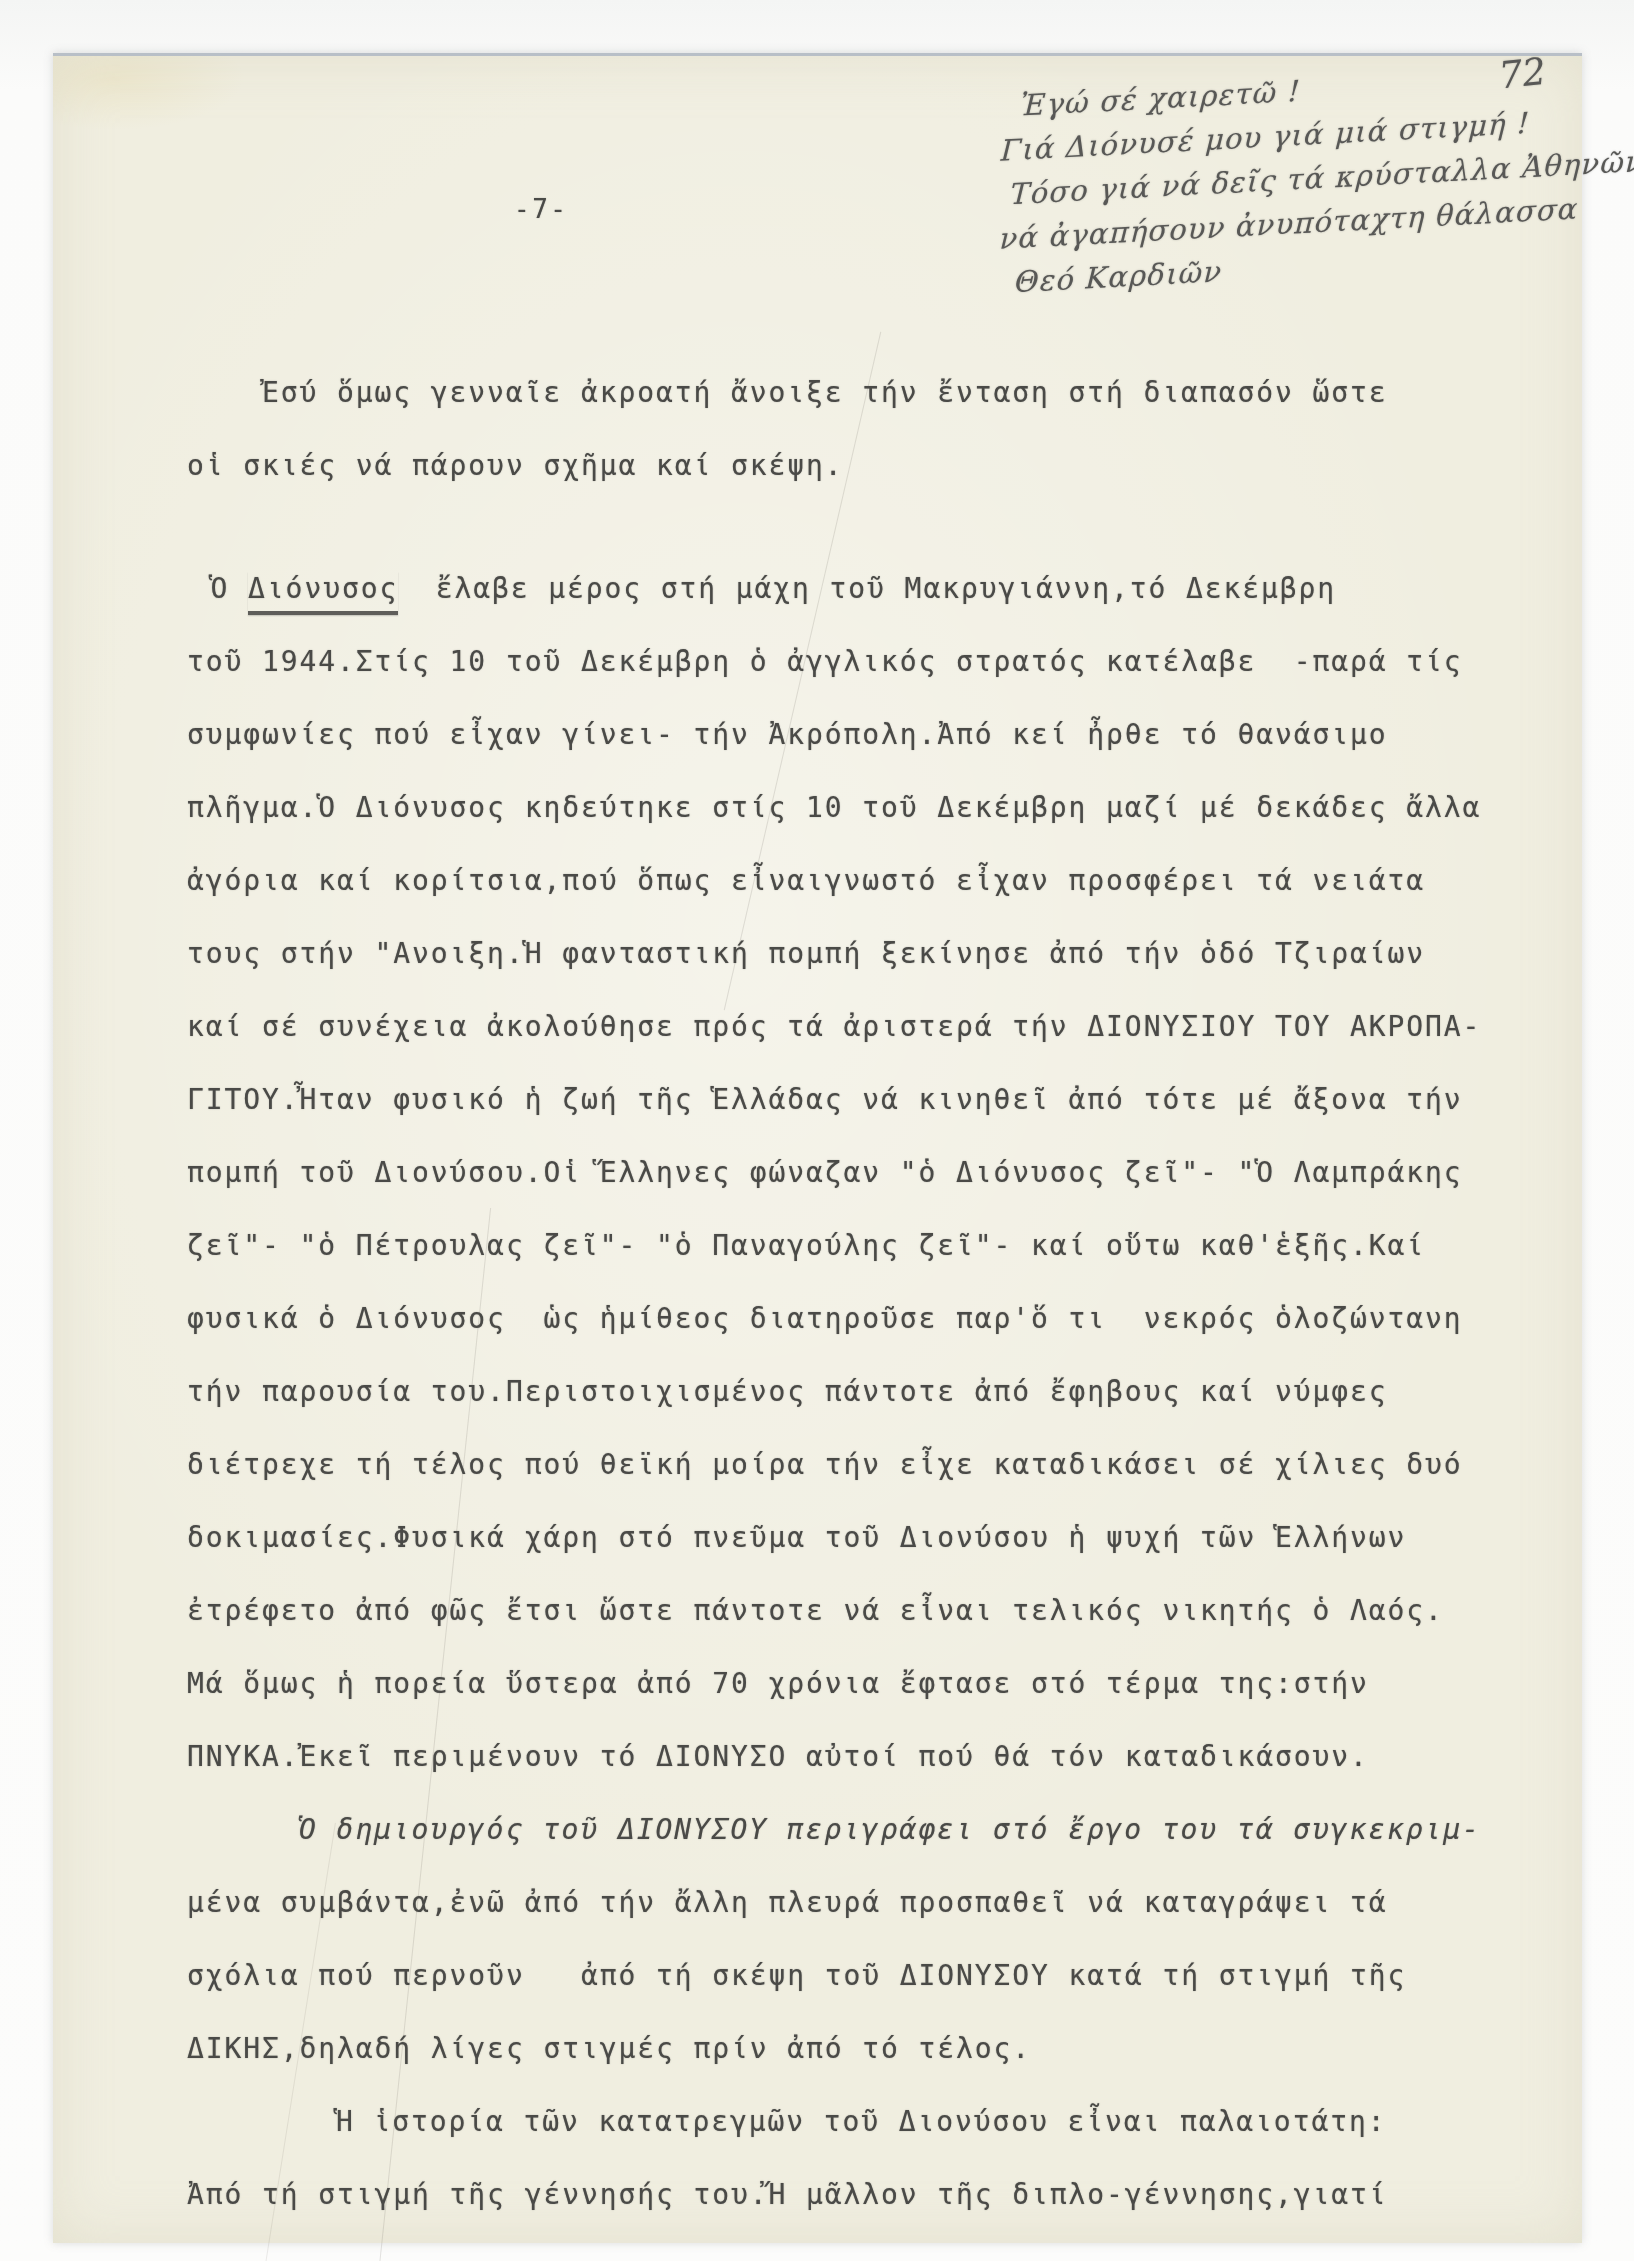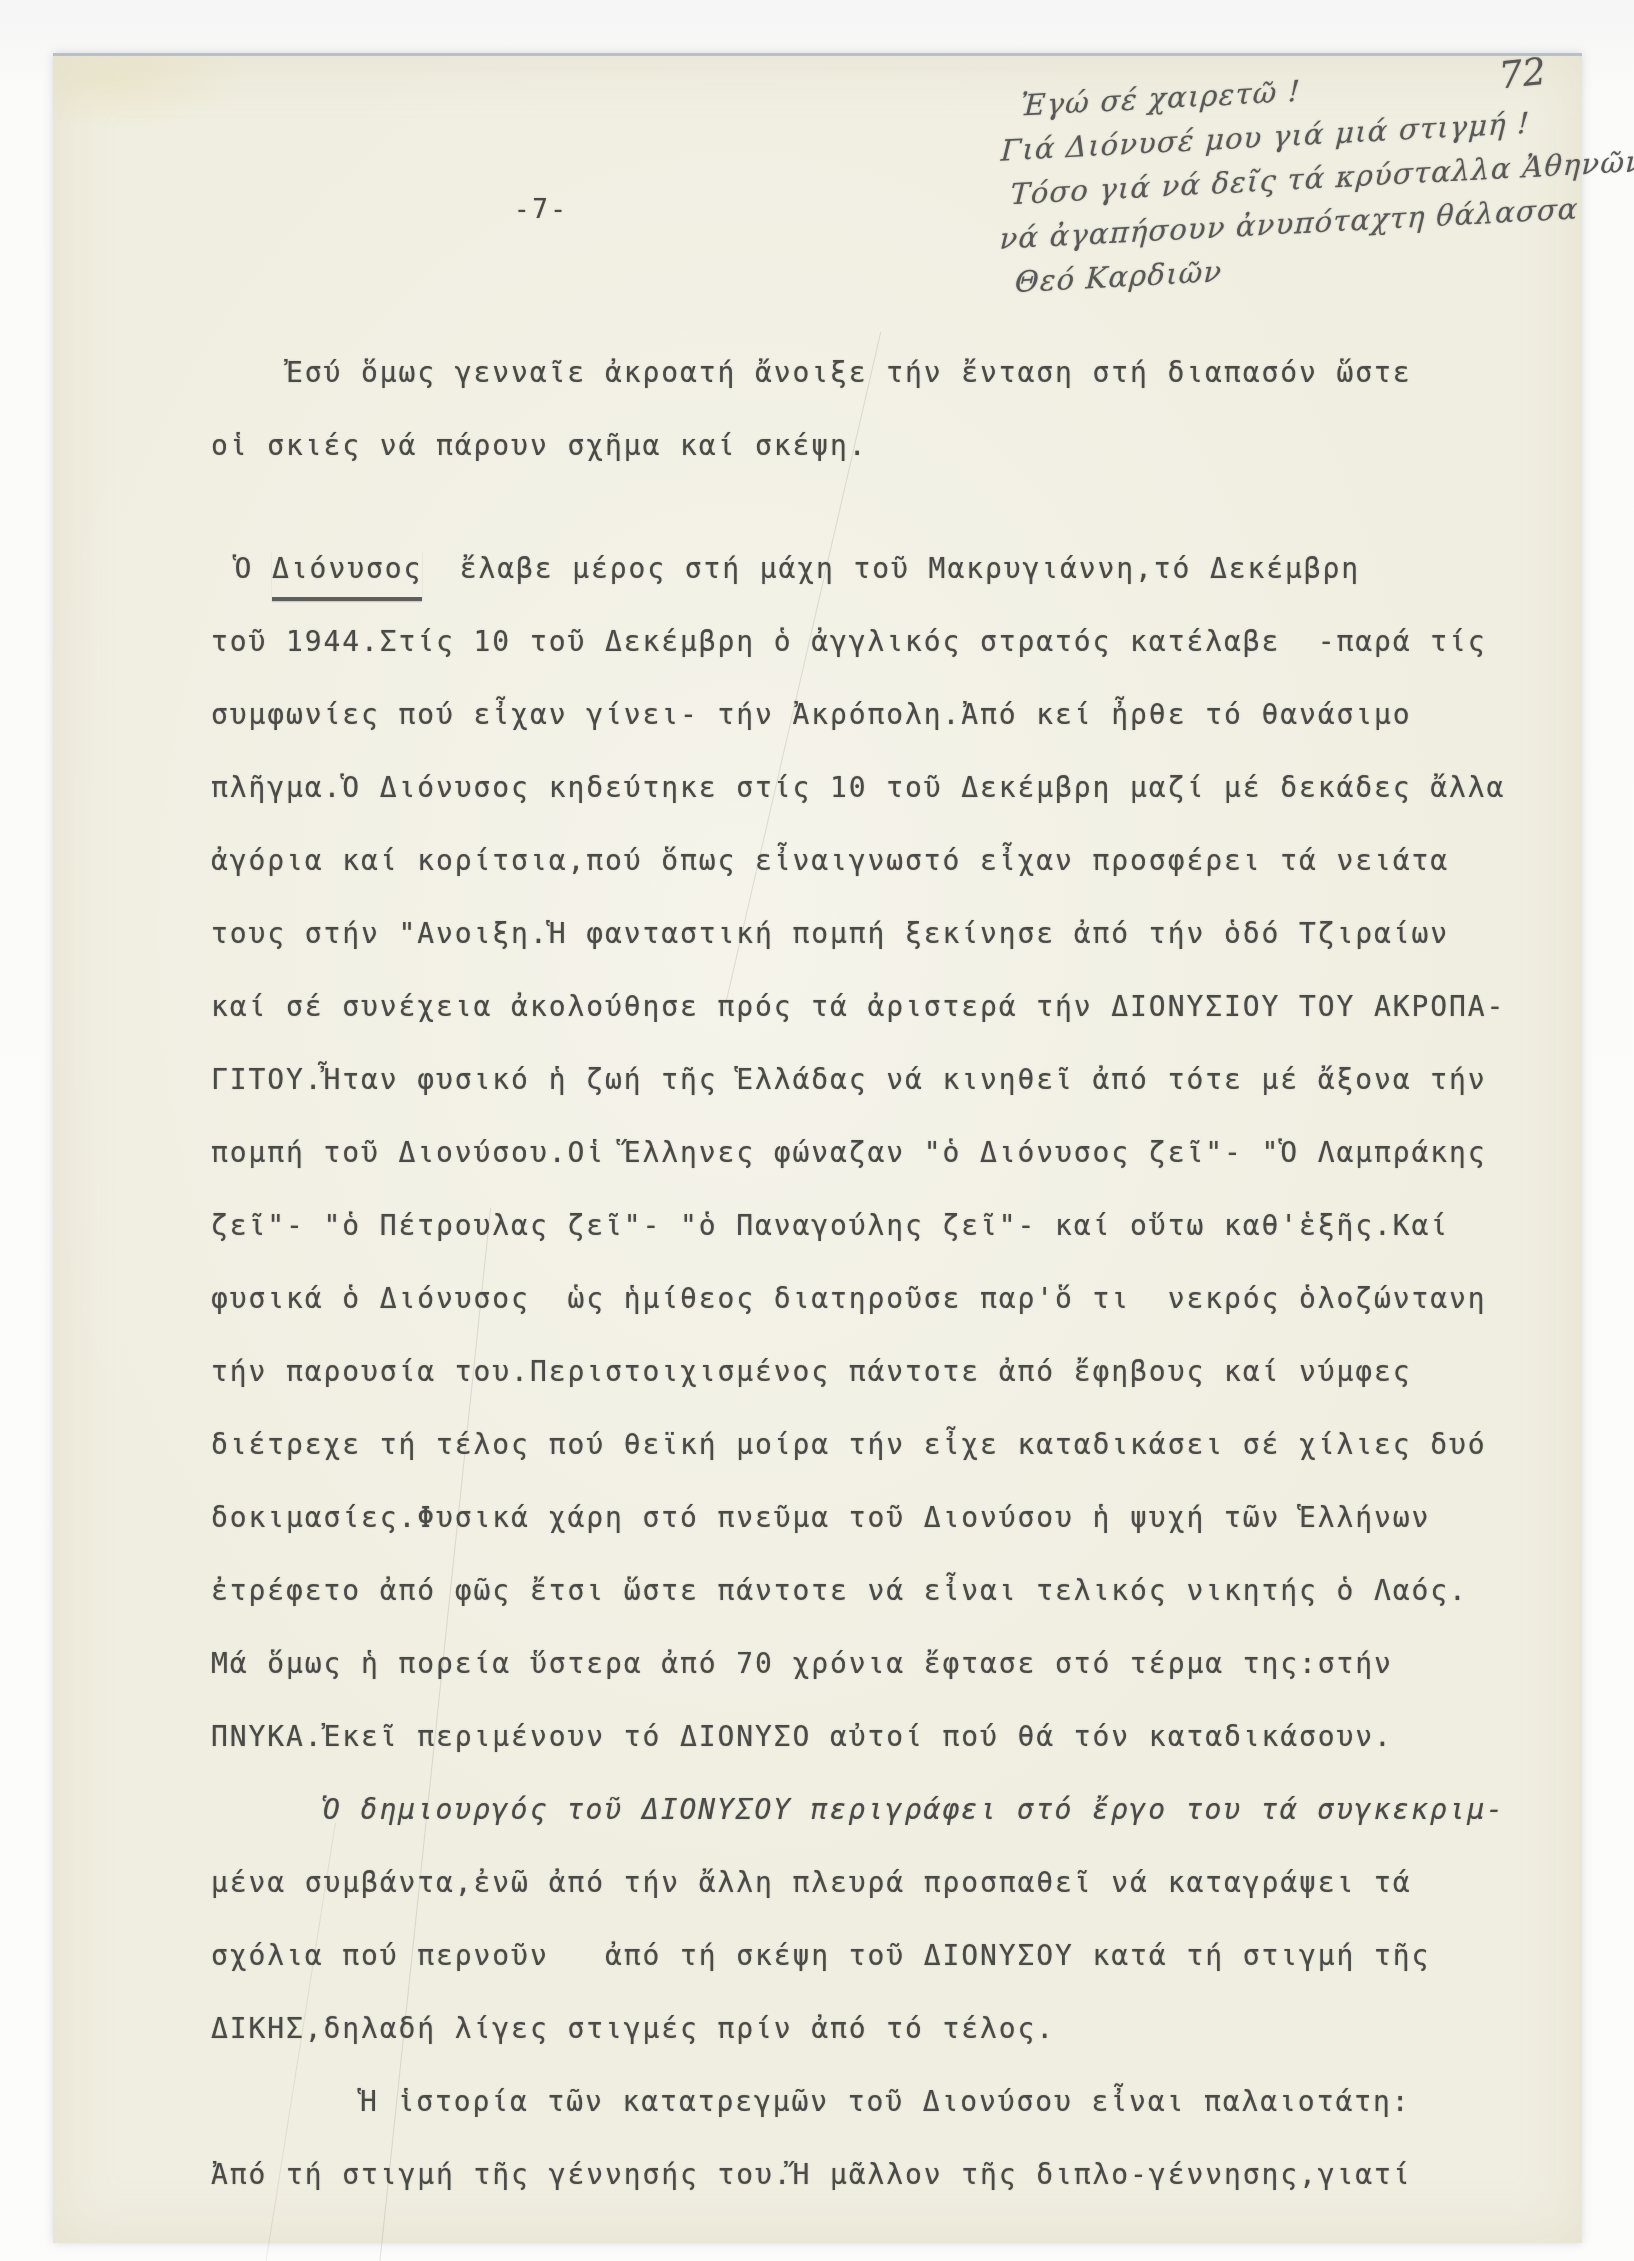--- a/index.html
+++ b/index.html
@@ -33,33 +33,33 @@
       text-shadow:0 0 1.9px rgba(100,100,98,0.45);white-space:nowrap;}
   .hw-pageno{position:absolute;left:1446px;top:-3.7px;font-size:37px;transform:rotate(-6deg);}
   .hw-note{position:absolute;left:941px;top:12.4px;transform:rotate(-3deg);}
   .hw-line{font-size:29px;letter-spacing:1.2px;line-height:44px;transform:skewX(-6deg);}
   .hw-l1{margin-left:31px;}
   .hw-l2{margin-left:9.3px;}
   .hw-l3{margin-left:15.5px;}
   .hw-l4{margin-left:3.1px;}
   .hw-l5{margin-left:15.5px;}
 
-  .body-text{position:absolute;left:134px;top:280px;width:1385px;margin-left:24px;}
+  .body-text{position:absolute;left:134px;top:300px;width:1385px;}
   .tline{
     height:73px;line-height:73px;white-space:pre;
     font-size:28px;letter-spacing:1.9px;
   }
   .pgap{height:50px;}
   .ind120{margin-left:75px;}
   .ind38{margin-left:23.6px;}
   .ind180{margin-left:112px;font-style:italic;}
   .ind240{margin-left:149px;}
   .uline{
     border-bottom:4.3px solid rgba(58,58,55,0.8);
-    padding-bottom:12px;
+    padding-bottom:6px;
     box-shadow:0 1.2px 1.2px rgba(58,58,55,0.25);
   }
 </style>
 </head>
 <body>
 
 <div class="paper">
 
   <div class="crease crease-a"></div>
   <div class="crease crease-b"></div>

